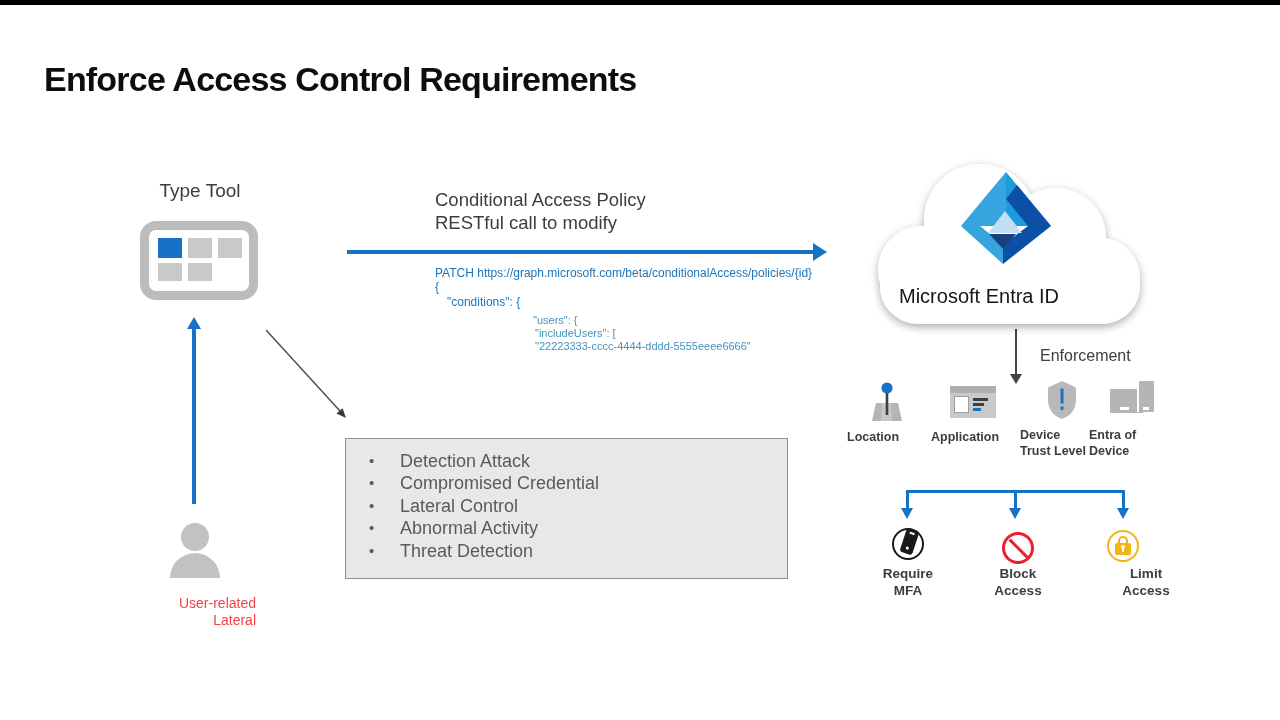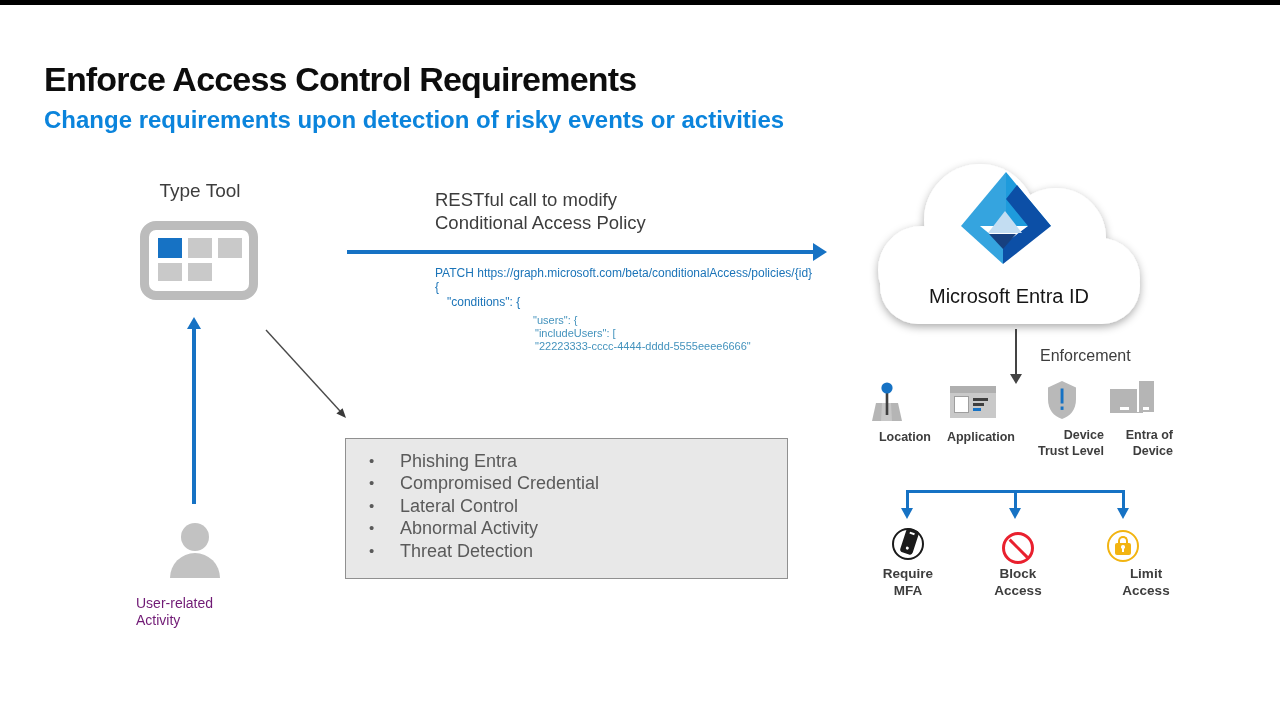--- a/index.html
+++ b/index.html
@@ -35,44 +35,44 @@
 
   
   .up-arrow-stem{left:192px;top:329px;width:4px;height:175px;background:var(--accent-blue)}
   .up-arrow-head{left:187px;top:317px;width:0;height:0;border-left:7px solid transparent;border-right:7px solid transparent;border-bottom:12px solid var(--accent-blue)}
   .h-arrow-stem{left:347px;top:250px;width:466px;height:4px;background:var(--accent-blue)}
   .h-arrow-head{left:813px;top:243px;width:0;height:0;border-top:9px solid transparent;border-bottom:9px solid transparent;border-left:14px solid var(--accent-blue)}
 
   
   .person-head{left:181px;top:523px;width:28px;height:28px;border-radius:50%;background:#C2C2C2}
   .person-body{left:170px;top:553px;width:50px;height:25px;border-radius:25px 25px 0 0;background:#C2C2C2}
-  .user-label{left:136px;top:595px;width:120px;text-align:left;font-size:14px;color:#701a75;line-height:17px}
+  .user-label{left:136px;top:595px;width:120px;text-align:right;font-size:14px;color:#ef4444;line-height:17px}
 
   
   .rest-caption{left:435px;top:188px;font-size:18.5px;color:var(--text-dark);line-height:23px}
   .code{color:var(--code-blue);font-weight:400;font-size:12px;white-space:nowrap}
   .code.light{color:var(--code-blue-light);font-weight:400;font-size:11px}
   .c1{left:435px;top:266px}.c2{left:435px;top:280px}.c3{left:447px;top:295px}
   .c4{left:533px;top:314px}.c5{left:535px;top:327px}.c6{left:535px;top:340px}
 
   
   .risk-box{left:345px;top:438px;width:443px;height:141px;background:#E8E8E8;border:1px solid #909090;padding-top:11px}
   .risk-row{display:flex;font-size:18px;color:var(--text-gray);line-height:22.4px}
   .risk-bullet{margin-left:23px;width:31px;font-size:15px}
   
   .cloud-svg{left:868px;top:146px}
   .entra-logo{left:956px;top:170px}
-  .entra-label{left:899px;top:285px;width:220px;text-align:center;font-size:20px;color:#161616}
+  .entra-label{left:899px;top:285px;width:220px;font-size:20px;color:#161616}
 
   
   .enforce-label{left:1040px;top:347px;font-size:16px;color:var(--text-dark)}
   .black-arrow-stem{left:1015px;top:329px;width:2px;height:46px;background:#444}
   .black-arrow-head{left:1010px;top:374px;width:0;height:0;border-left:6px solid transparent;border-right:6px solid transparent;border-top:10px solid #444}
 
-  .cond-label{width:84px;text-align:right;font-size:12.5px;font-weight:700;color:var(--text-dark);line-height:15.5px}
+  .cond-label{width:84px;text-align:left;font-size:12.5px;font-weight:700;color:var(--text-dark);line-height:15.5px}
   .loc-icon{left:869px;top:381px}
   .app-icon{left:950px;top:386px;width:46px;height:32px;background:var(--gray-icon-light)}
   .app-top{position:absolute;left:0;top:0;width:46px;height:7px;background:#AFAFAF}
   .app-panel{position:absolute;left:4px;top:10px;width:15px;height:17px;background:#fff;border:1.5px solid #9E9E9E}
   .app-bar{position:absolute;height:2.5px;background:#3f3f3f}
   .ab1{left:23px;top:12px;width:15px}.ab2{left:23px;top:17px;width:11px}
   .ab3{left:23px;top:22px;width:8px;background:var(--accent-blue)}
   .shield-icon{left:1047px;top:380px}
   .dev-icon{left:1110px;top:381px;width:46px;height:40px}
   .laptop{position:absolute;left:0;top:8px;width:33px;height:24px;background:var(--gray-icon)}
@@ -104,21 +104,20 @@
   .cl1{left:847px;top:430px}.cl2{left:931px;top:430px}.cl3{left:1020px;top:428px}.cl4{left:1089px;top:428px}
 </style>
 </head>
 <body>
 
 <div class="slide">
 
   <div class="abs top-border"></div>
 
   <div class="abs title">Enforce Access Control Requirements</div>
-  <div class="abs subtitle">Change requirements upon detection of risky events or activities</div>
 
   <div class="abs your-tool-label">Type Tool</div>
   <div class="abs tool-icon">
     <div class="tool-row">
       <div class="tile blue"></div>
       <div class="tile"></div>
       <div class="tile"></div>
     </div>
     <div class="tool-row r2">
       <div class="tile"></div>
@@ -126,46 +125,46 @@
     </div>
   </div>
 
   <div class="abs up-arrow-head"></div>
   <div class="abs up-arrow-stem"></div>
 
   <div class="abs person-head"></div>
   <div class="abs person-body"></div>
   <div class="abs user-label">
     <div>User-related</div>
-    <div>Activity</div>
+    <div>Lateral</div>
   </div>
 
   <svg class="abs" style="left:260px;top:324px" width="100" height="104">
     <line x1="6" y1="6" x2="80" y2="87" stroke="#4a4a4a" stroke-width="1.4"></line>
     <polygon points="86,94 76.4,89.6 82.6,84.2" fill="#3a3a3a"></polygon>
   </svg>
 
   <div class="abs rest-caption">
+    <div>Conditional Access Policy</div>
     <div>RESTful call to modify</div>
-    <div>Conditional Access Policy</div>
   </div>
   <div class="abs h-arrow-stem"></div>
   <div class="abs h-arrow-head"></div>
 
   <div class="abs code c1">PATCH https://graph.microsoft.com/beta/conditionalAccess/policies/{id}</div>
   <div class="abs code c2">{</div>
   <div class="abs code c3">"conditions": {</div>
   <div class="abs code light c4">"users": {</div>
   <div class="abs code light c5">"includeUsers": [</div>
   <div class="abs code light c6">"22223333-cccc-4444-dddd-5555eeee6666"</div>
 
   <div class="abs risk-box">
     <div class="risk-row">
       <span class="risk-bullet">•</span>
-      <span>Phishing Entra</span>
+      <span>Detection Attack</span>
     </div>
     <div class="risk-row">
       <span class="risk-bullet">•</span>
       <span>Compromised Credential</span>
     </div>
     <div class="risk-row">
       <span class="risk-bullet">•</span>
       <span>Lateral Control</span>
     </div>
     <div class="risk-row">

